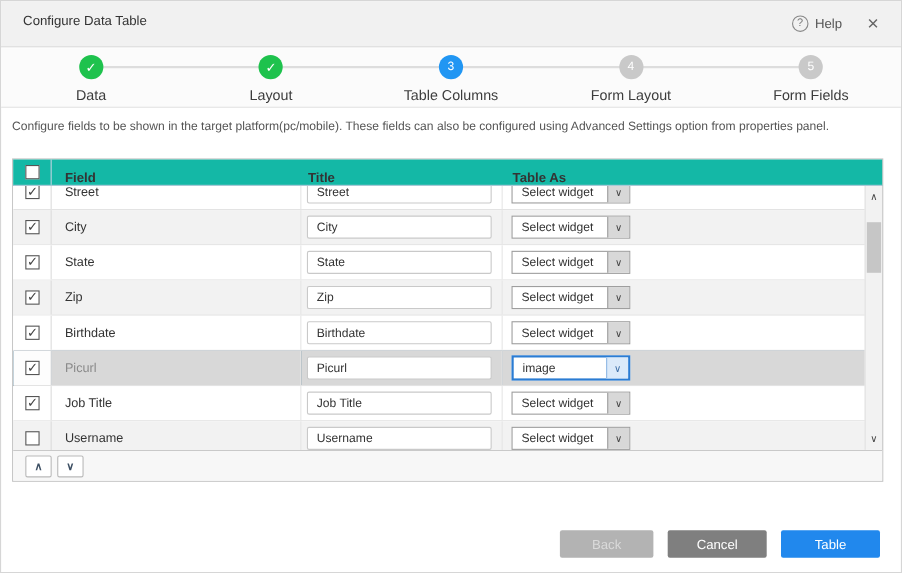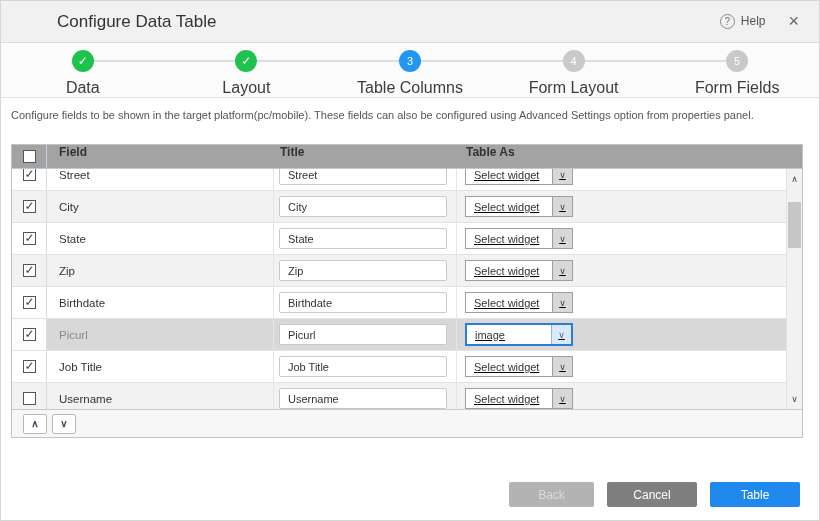--- a/index.html
+++ b/index.html
@@ -2,62 +2,62 @@
 <html><head>
 <meta charset="utf-8">
 <style>
   * { box-sizing: border-box; margin: 0; padding: 0; }
   html, body { width: 820px; height: 521px; }
   body { font-family: "Liberation Sans", sans-serif; background: #fff; }
   .dialog { position: relative; width: 820px; height: 521px; background: #fff; border: 1px solid #d6d6d6; overflow: hidden; }
 
   
   .titlebar { position: absolute; top: 0; left: 0; right: 0; height: 42px; background: #f1f1f1; border-bottom: 1px solid #dcdcdc; }
-  .titlebar .title { position: absolute; left: 20px; top: 11px; font-size: 17px; color: #333; margin-left: 36px; }
+  .titlebar .title { position: absolute; left: 20px; top: 11px; font-size: 12px; color: #333; }
   .titlebar .controls { position: absolute; right: 20px; top: 12px; display: flex; align-items: center; gap: 9px; color: #666; }
   .help-wrap { display: flex; align-items: center; gap: 6px; cursor: pointer; }
   .help-circle { width: 15px; height: 15px; border: 1.4px solid #888; border-radius: 50%; font-size: 10px; color: #777; display: flex; align-items: center; justify-content: center; }
   .help-label { font-size: 12px; color: #555; }
   .close-x { font-size: 18px; color: #666; margin-left: 14px; cursor: pointer; line-height: 16px; }
 
   
   .stepper { position: absolute; top: 43px; left: 0; right: 0; height: 54px; background: #fbfbfb; border-bottom: 1px solid #e3e3e3; }
   .step-line { position: absolute; left: 86px; right: 88px; top: 16px; height: 2px; background: #dddddd; }
   .steps { position: absolute; inset: 0; display: flex; }
   .step { flex: 1; display: flex; flex-direction: column; align-items: center; padding-top: 6px; position: relative; cursor: pointer; }
   .step-circle { width: 22px; height: 22px; border-radius: 50%; color: #fff; font-size: 11px; display: flex; align-items: center; justify-content: center; z-index: 1; background: #c9c9c9; }
   .step[data-state="complete"] .step-circle { background: #1ec24d; font-size: 12px; }
   .step[data-state="active"]   .step-circle { background: #2196f3; }
-  .step-label { margin-top: 7px; font-size: 16px; color: #3c3c3c; }
+  .step-label { margin-top: 7px; font-size: 13px; color: #3c3c3c; }
 
   
   .description { position: absolute; left: 10px; top: 108px; right: 10px; font-size: 11px; color: #555; }
 
   
   .table-widget { position: absolute; left: 10px; top: 143px; width: 792px; height: 294px; border: 1px solid #c2c2c2; background: #fff; }
-  .thead { display: flex; height: 24px; background: #a3a3a3; border-bottom: 1px solid #b5cadb; align-items: flex-start; font-size: 12px; font-weight: bold; color: #333; }
+  .thead { display: flex; height: 24px; background: #14b8a6; border-bottom: 1px solid #b5cadb; align-items: flex-end; font-size: 12px; font-weight: bold; color: #333; }
   .th-check { width: 35px; height: 100%; display: flex; align-items: center; justify-content: center; border-right: 1px solid #c0d3e2; }
   .th-field { width: 227px; padding-left: 12px; }
   .th-title { width: 183px; padding-left: 6px; }
   .th-viewas { flex: 1; padding-left: 9px; }
 
   .tbody { position: relative; height: 240px; overflow: hidden; }
   .rows { margin-top: -10px; width: 775px; }
   .trow { display: flex; align-items: center; height: 32px; border-bottom: 1px solid #e3e3e3; background: #fff; }
   .trow:nth-child(even) { background: #f2f2f2; }
   .trow[data-selected="true"] { background: #0c4a6e; }
   .cell-check { width: 35px; height: 100%; display: flex; align-items: center; justify-content: center; border-right: 1px solid #dcdcdc; background: inherit; }
   .trow[data-selected="true"] .cell-check { background: #fdfdfd; }
   .cell-field { width: 227px; height: 100%; display: flex; align-items: center; padding-left: 12px; font-size: 11.5px; color: #333; border-right: 1px solid #e6e6e6; }
   .trow[data-selected="true"] .cell-field,
   .trow[data-selected="true"] .cell-title,
   .trow[data-selected="true"] .cell-viewas { background: #d8d8d8; }
   .trow[data-selected="true"] .cell-field { color: #8a8a8a; }
   .cell-title { width: 183px; height: 100%; display: flex; align-items: center; border-right: 1px solid #e6e6e6; }
-  .cell-viewas { flex: 1; height: 100%; display: flex; align-items: center; text-decoration: underline; }
+  .cell-viewas { flex: 1; height: 100%; display: flex; align-items: center; }
 
   .checkbox { width: 13px; height: 13px; border: 1px solid #555; background: #fff; position: relative; cursor: pointer; }
   .trow[data-checked="true"] .checkbox::after { content: "\2713"; position: absolute; left: 1px; top: -2px; font-size: 12px; color: #444; }
 
   .title-input { width: 168px; height: 21px; margin-left: 5px; border: 1px solid #c9c9c9; border-radius: 2px; padding: 0 8px; font-size: 11px; color: #333; background: #fff; font-family: "Liberation Sans", sans-serif; }
 
   .select { margin-left: 8px; width: 108px; height: 21px; border: 1px solid #9e9e9e; background: #fff; display: flex; align-items: center; cursor: pointer; }
   .select-text { flex: 1; font-size: 11px; color: #333; padding-left: 8px; white-space: nowrap; overflow: hidden; }
   .select-btn { width: 20px; height: 100%; background: #d8d8d8; border-left: 1px solid #9e9e9e; display: flex; align-items: center; justify-content: center; font-size: 9px; color: #444; }
   .trow[data-selected="true"] .select { border: 2px solid #2b7cd3; height: 23px; }

